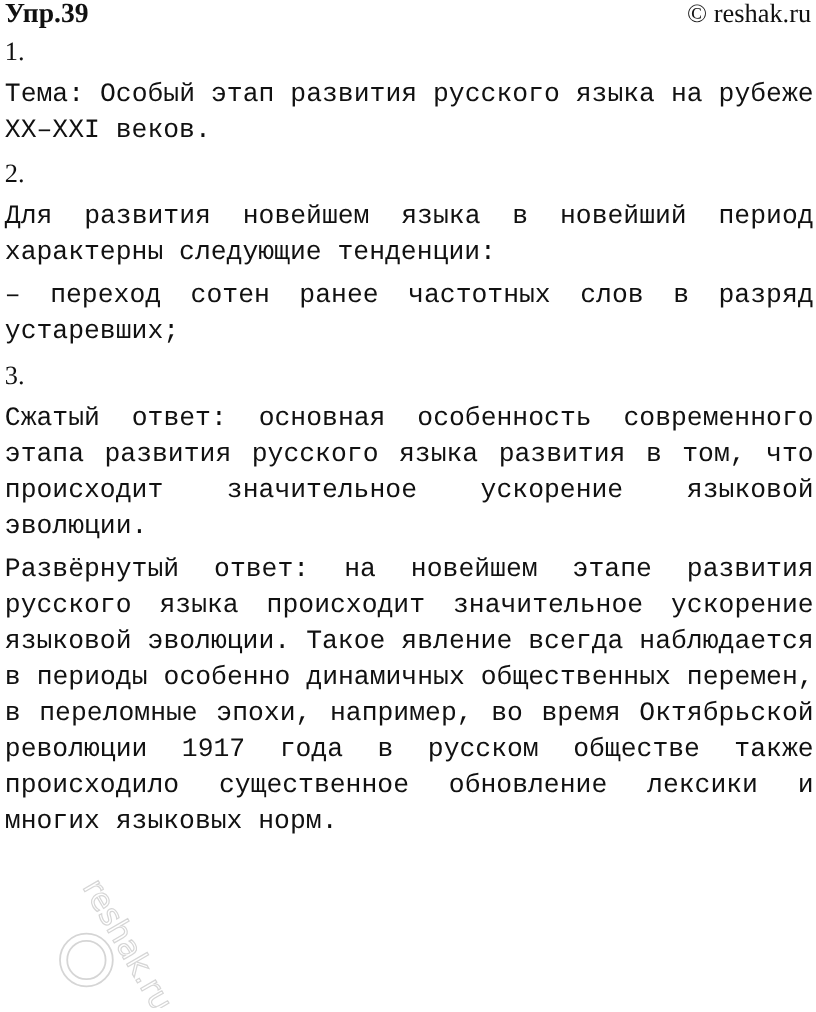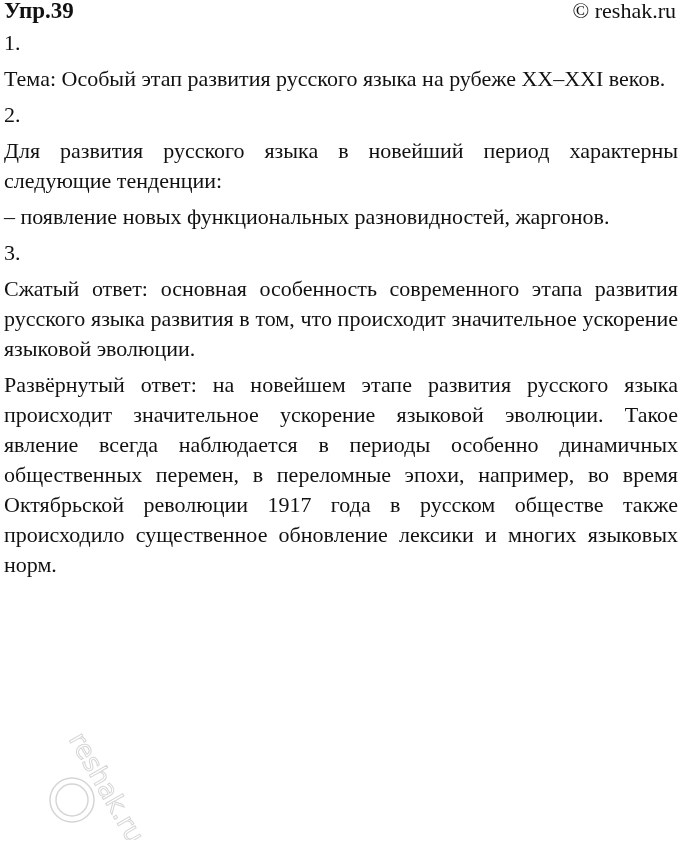--- a/index.html
+++ b/index.html
@@ -6,41 +6,41 @@
     body {
       width: 680px; height: 843px; overflow: hidden; position: relative;
       font-family: "Liberation Serif", serif; color: #111111;
       font-size: 22px; line-height: 30px;
     }
     .page { position: absolute; left: 4px; top: 0; width: 674px; }
     .header { display: flex; justify-content: space-between; align-items: baseline; height: 32px; margin-top: -4px; }
     .title { font-weight: bold; font-size: 23px; }
     .copyright { font-size: 22px; padding-right: 2px; }
     .num { margin: 0 0 6px 0; height: 30px; }
-    .para { margin: 0 0 6px 0; text-align: justify; }
+    .para { margin: 0 0 6px 0; text-align: justify; font-family: Liberation Mono, monospace; }
     .watermark {
       position: absolute; left: 32px; top: 700px; width: 120px; height: 140px;
       pointer-events: none; opacity: 0.35;
     }
   </style>
 </head>
 <body>
 
 <div class="page">
   <div class="header">
     <span class="title">Упр.39</span>
     <span class="copyright">© reshak.ru</span>
   </div>
 
   <p class="num">1.</p>
   <p class="para">Тема: Особый этап развития русского языка на рубеже XX–XXI веков.</p>
 
   <p class="num">2.</p>
-  <p class="para">Для развития русского языка в новейший период характерны следующие тенденции:</p>
-  <p class="para">– появление новых функциональных разновидностей, жаргонов.</p>
+  <p class="para">Для развития новейшем языка в новейший период характерны следующие тенденции:</p>
+  <p class="para">– переход сотен ранее частотных слов в разряд устаревших;</p>
 
   <p class="num">3.</p>
   <p class="para">Сжатый ответ: основная особенность современного этапа развития русского языка развития в том, что происходит значительное ускорение языковой эволюции.</p>
   <p class="para">Развёрнутый ответ: на новейшем этапе развития русского языка происходит значительное ускорение языковой эволюции. Такое явление всегда наблюдается в периоды особенно динамичных общественных перемен, в переломные эпохи, например, во время Октябрьской революции 1917 года в русском обществе также происходило существенное обновление лексики и многих языковых норм.</p>
 </div>
 
 <svg class="watermark" viewBox="0 0 120 140">
   <g fill="none" stroke="#888" stroke-width="1.5">
     <circle cx="40" cy="100" r="22"></circle>
     <circle cx="40" cy="100" r="16"></circle>

